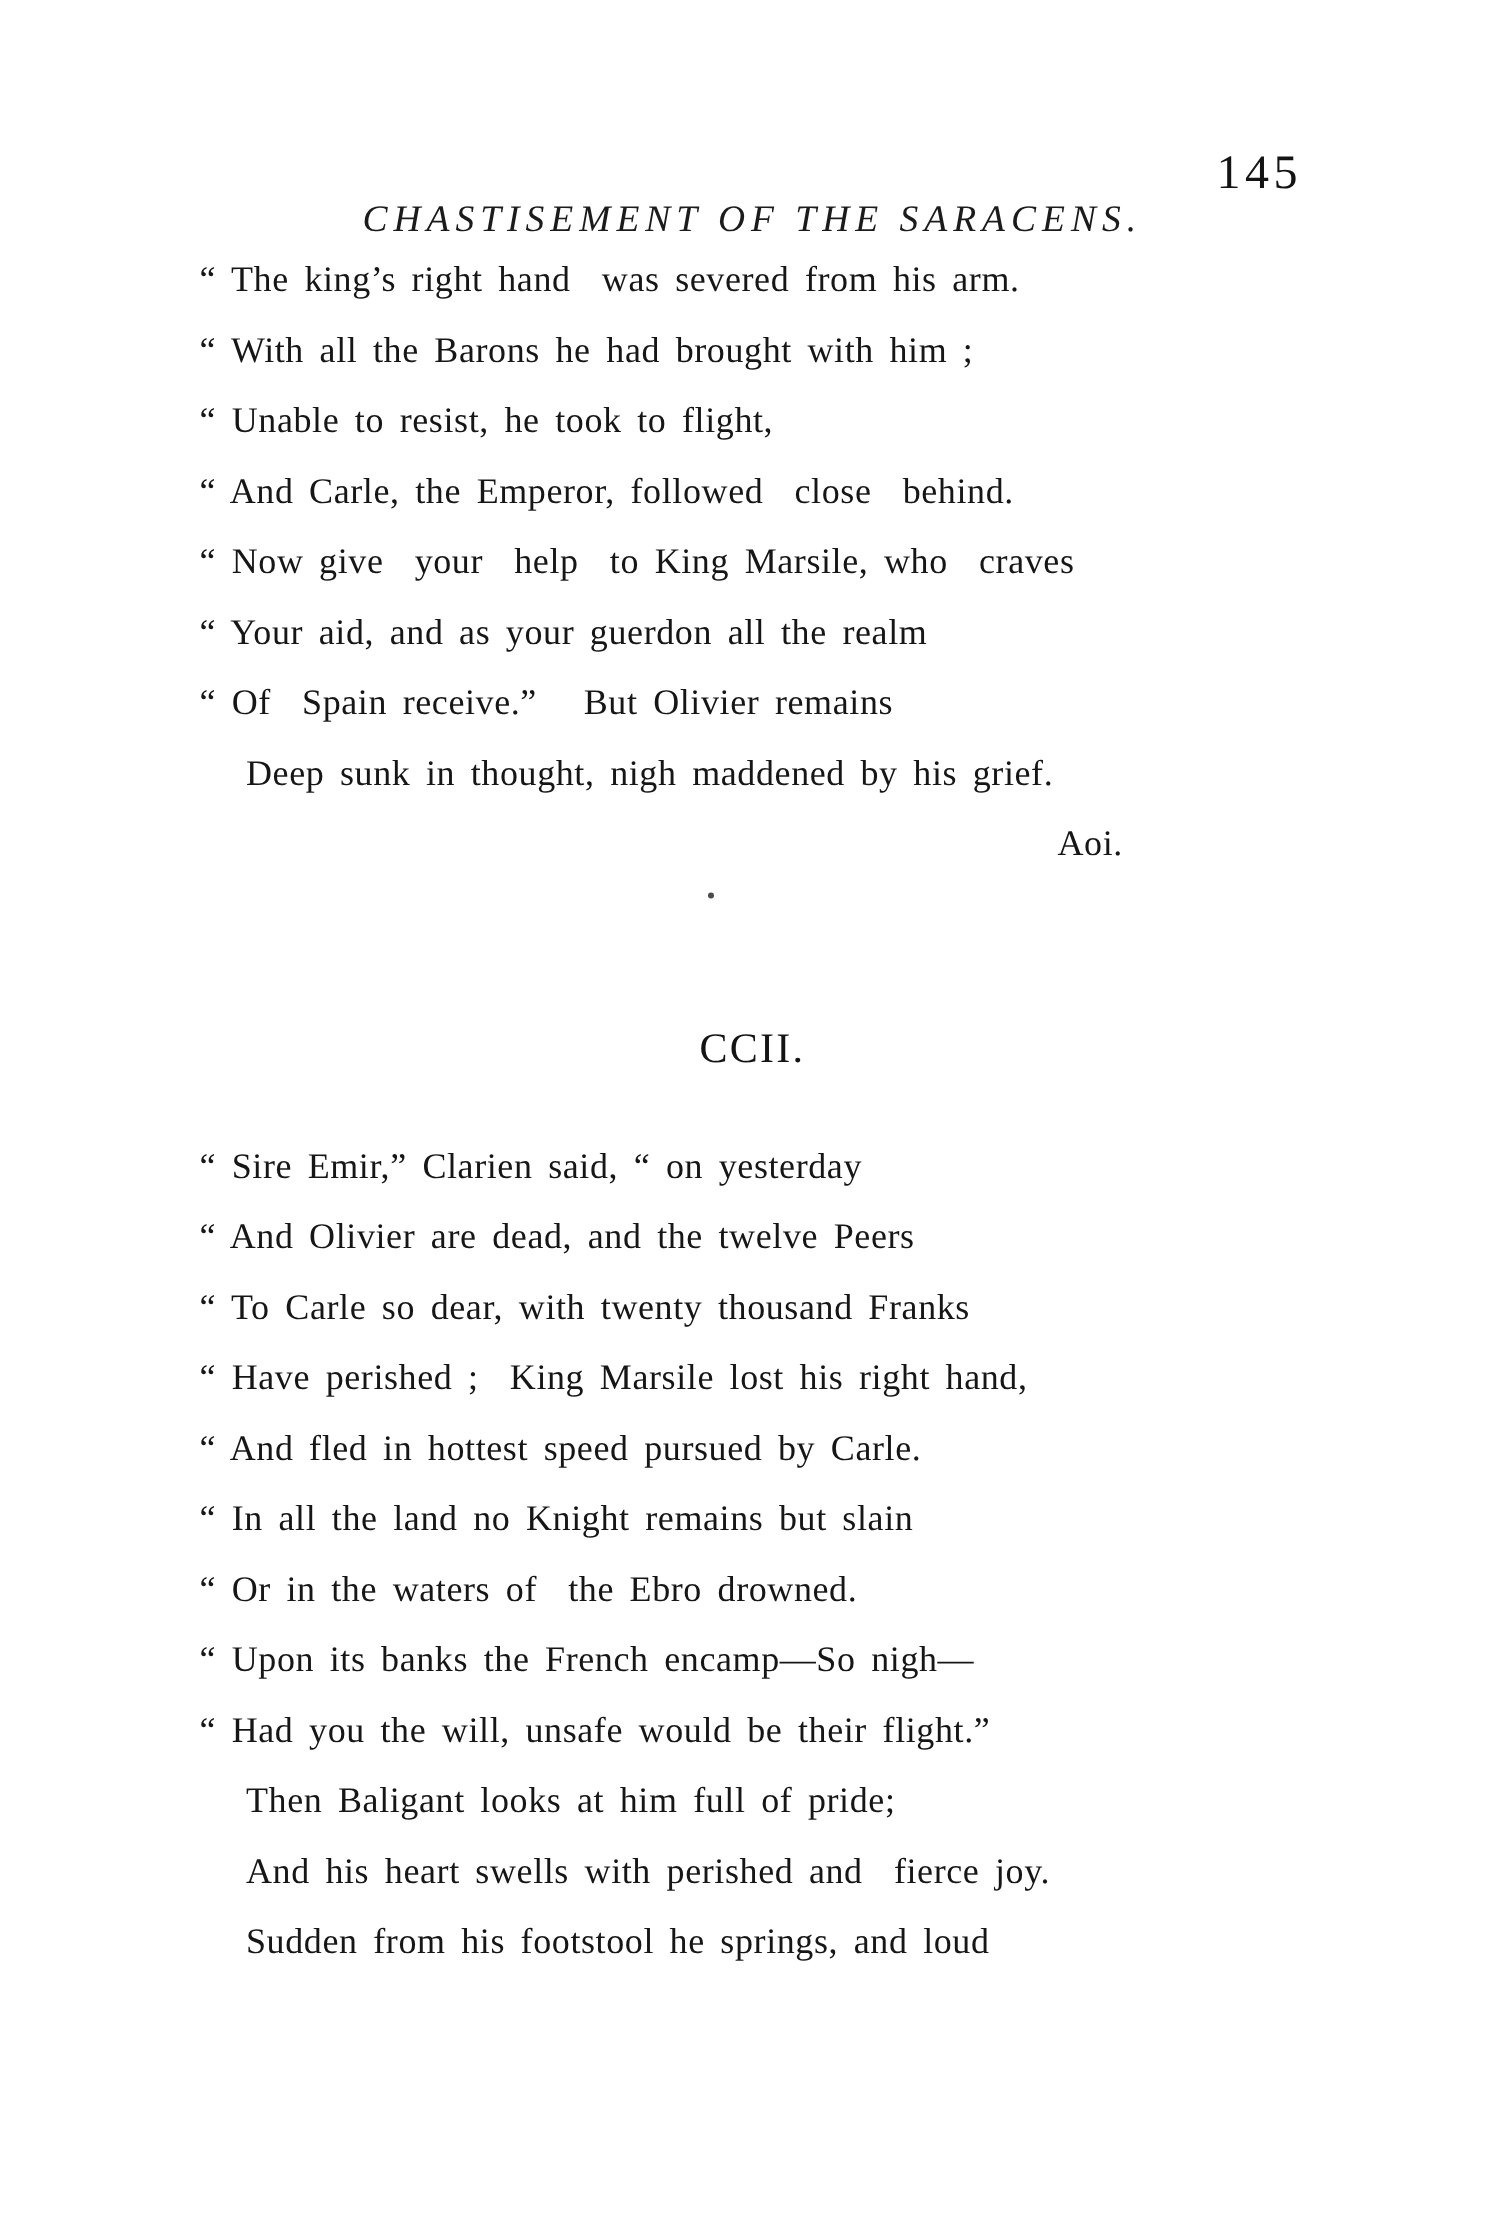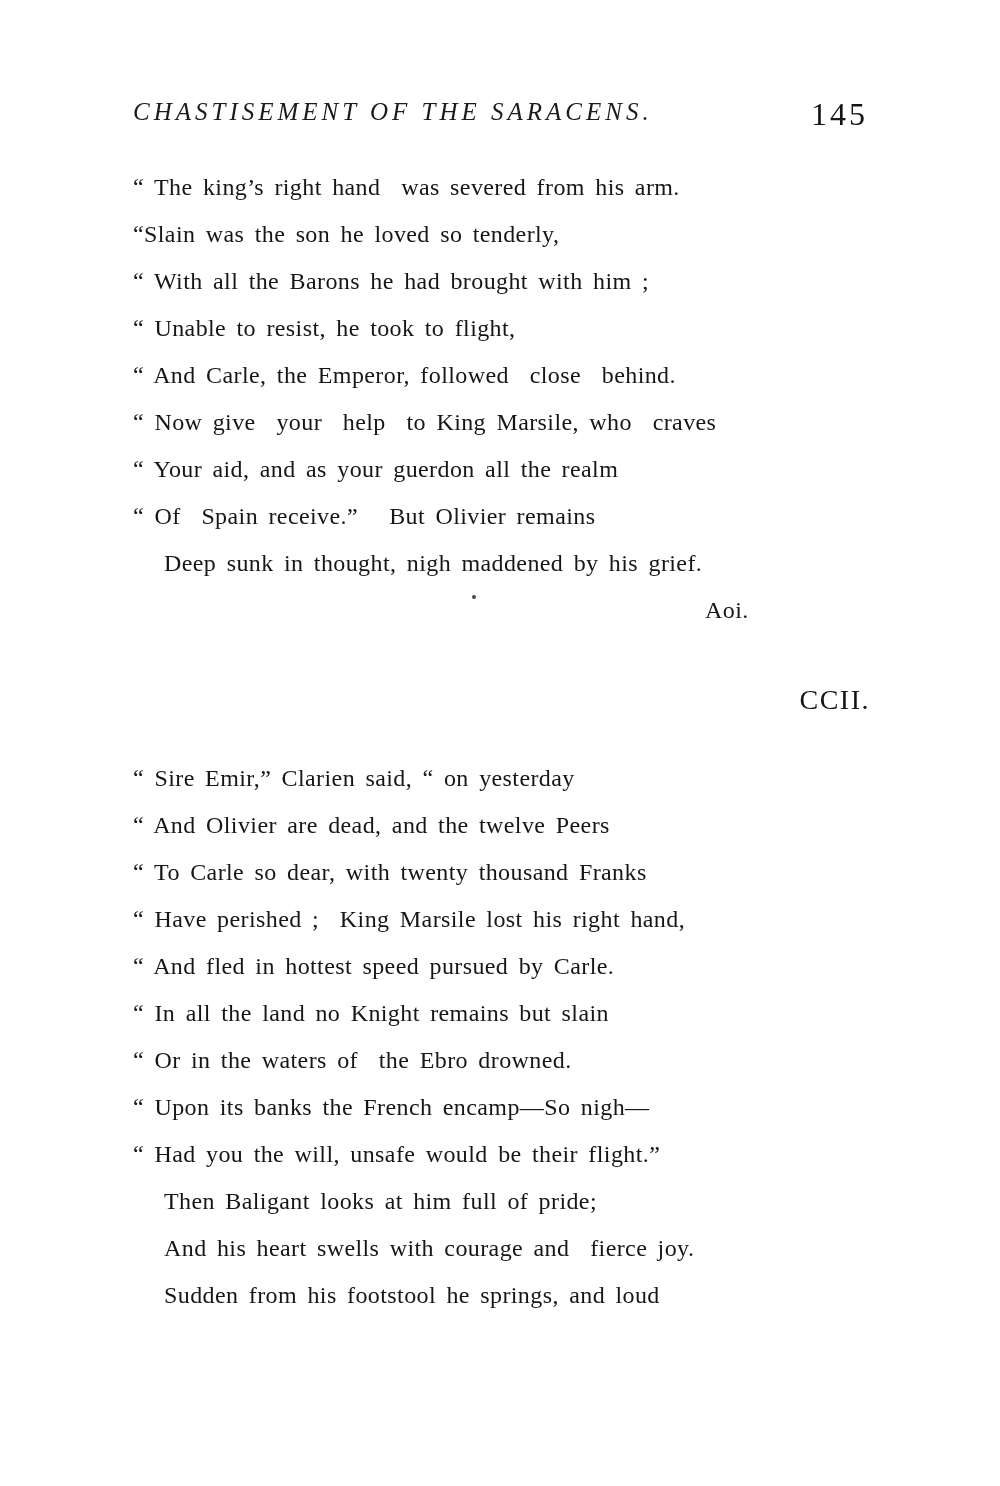--- a/index.html
+++ b/index.html
@@ -20,26 +20,27 @@
   
   .running-head {
     position: absolute;
     top: 98px;
     left: 133px;
     right: 130px;
     height: 40px;
   }
   .head-title {
     display: block;
-    text-align: left;
+    text-align: center;
     font-style: italic;
     font-size: 25px;
     letter-spacing: 4px;
     white-space: nowrap;
     color: #1b1b1b;
+    margin-top: 35px;
   }
   .page-num {
     position: absolute;
     right: 2px;
     top: -2px;
     font-size: 32px;
     letter-spacing: 3px;
     font-style: normal;
     color: #141414;
   }
@@ -60,21 +61,21 @@
     color: #161616;
   }
   .line.indent { padding-left: 31px; }
   .line.aoi { padding-left: 572px; }
   .section-heading {
     position: absolute;
     top: 676px;
     left: 133px;
     right: 130px;
     margin: 0;
-    text-align: right;
+    text-align: center;
     font-weight: normal;
     font-size: 28px;
     line-height: 47px;
     letter-spacing: 1.5px;
     color: #141414;
   }
   .speck {
     position: absolute;
     left: 472px;
     top: 595px;
@@ -89,21 +90,20 @@
 
 <div class="page">
 
   <header class="running-head">
     <span class="head-title">CHASTISEMENT OF THE SARACENS.</span>
     <span class="page-num">145</span>
   </header>
 
   <section class="stanza stanza-1">
     <div class="line">“ The king’s right hand  was severed from his arm.</div>
-    <div class="line">“Slain was the son he loved so tenderly,</div>
     <div class="line">“ With all the Barons he had brought with him ;</div>
     <div class="line">“ Unable to resist, he took to flight,</div>
     <div class="line">“ And Carle, the Emperor, followed  close  behind.</div>
     <div class="line">“ Now give  your  help  to King Marsile, who  craves</div>
     <div class="line">“ Your aid, and as your guerdon all the realm</div>
     <div class="line">“ Of  Spain receive.”   But Olivier remains</div>
     <div class="line indent">Deep sunk in thought, nigh maddened by his grief.</div>
     <div class="line aoi">Aoi.</div>
   </section>
 
@@ -115,17 +115,17 @@
     <div class="line">“ Sire Emir,” Clarien said, “ on yesterday</div>
     <div class="line">“ And Olivier are dead, and the twelve Peers</div>
     <div class="line">“ To Carle so dear, with twenty thousand Franks</div>
     <div class="line">“ Have perished ;  King Marsile lost his right hand,</div>
     <div class="line">“ And fled in hottest speed pursued by Carle.</div>
     <div class="line">“ In all the land no Knight remains but slain</div>
     <div class="line">“ Or in the waters of  the Ebro drowned.</div>
     <div class="line">“ Upon its banks the French encamp—So nigh—</div>
     <div class="line">“ Had you the will, unsafe would be their flight.”</div>
     <div class="line indent">Then Baligant looks at him full of pride;</div>
-    <div class="line indent">And his heart swells with courage and  fierce joy.</div>
+    <div class="line indent">And his heart swells with perished and  fierce joy.</div>
     <div class="line indent">Sudden from his footstool he springs, and loud</div>
   </section>
 
 </div>
 
 </body></html>

